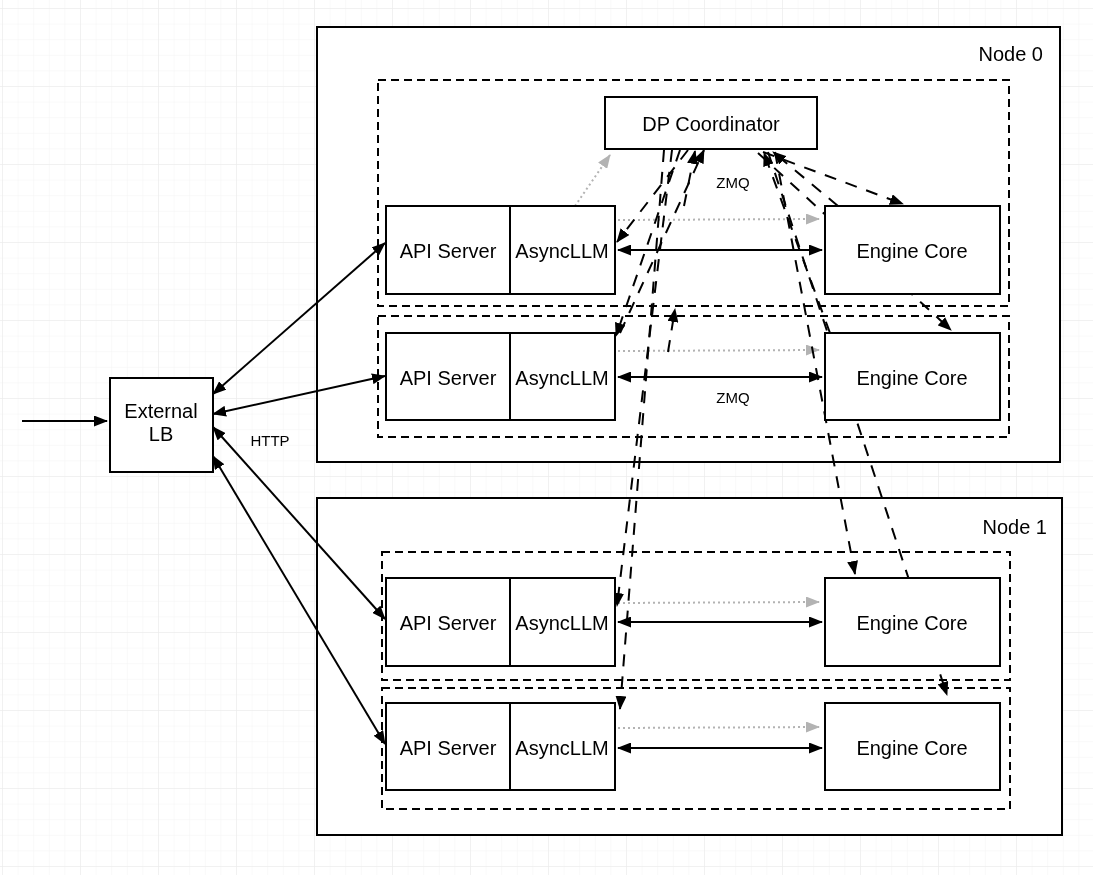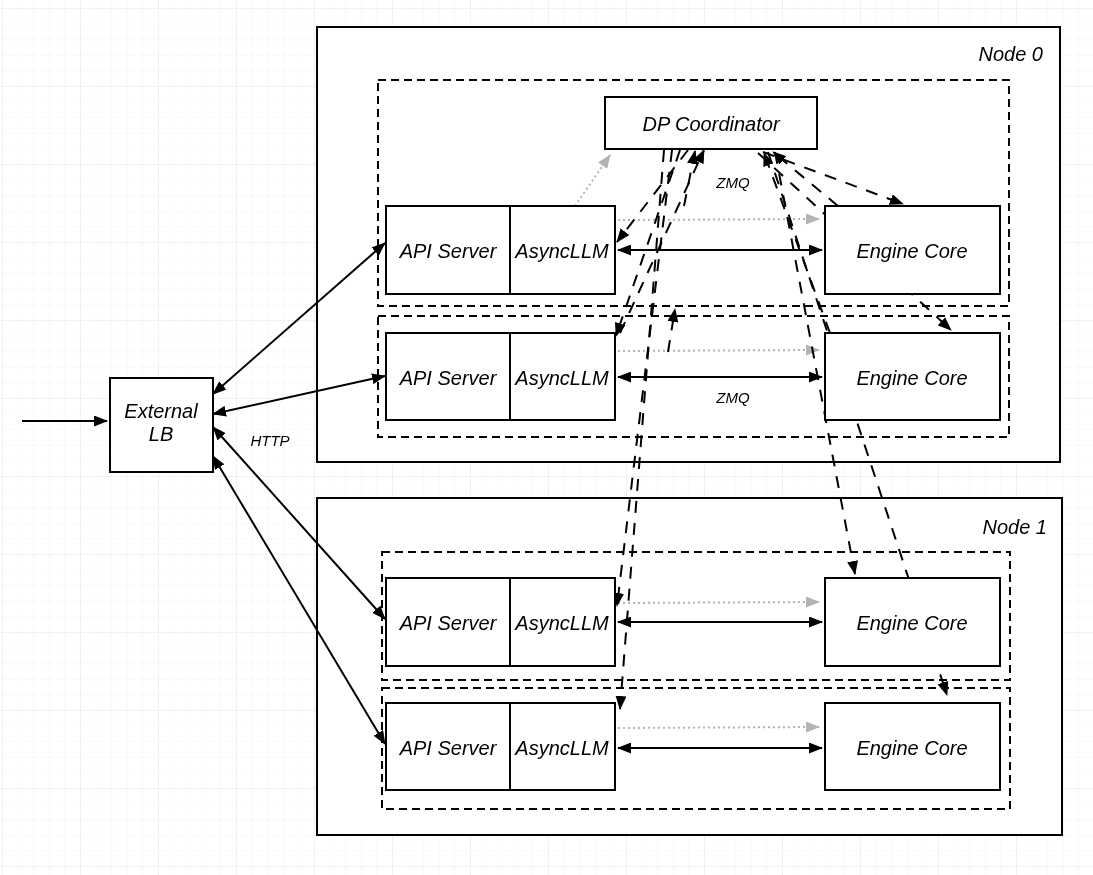--- a/index.html
+++ b/index.html
@@ -1,17 +1,17 @@
 <!DOCTYPE html>
 <html><head>
 <meta charset="utf-8">
 <style>
   html,body{margin:0;padding:0;background:#ffffff;}
   body{font-family:"Liberation Sans", sans-serif;}
-  .stage{position:relative;width:1093px;height:875px;overflow:hidden;background:#fff;font-style:italic;}
+  .stage{position:relative;width:1093px;height:875px;overflow:hidden;background:#fff;}
   svg{display:block;}
   text{fill:#000;}
   .boxlabel{font-size:20px;}
   .nodelabel{font-size:20px;}
   .smalllabel{font-size:15px;}
 </style>
 </head>
 <body>
 
 <div class="stage">

